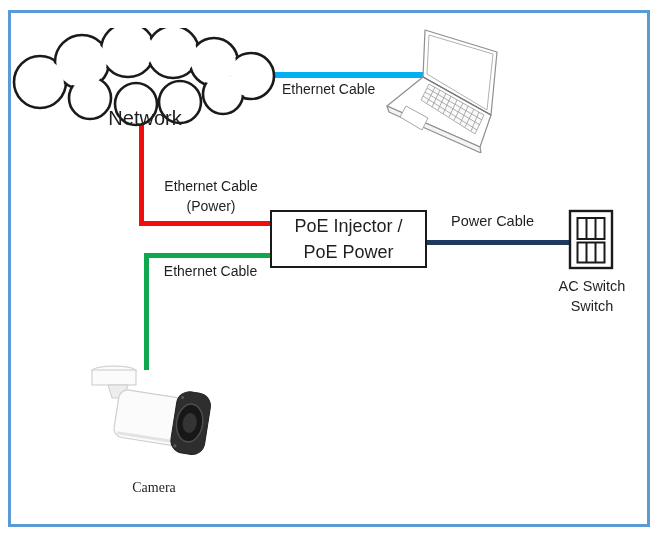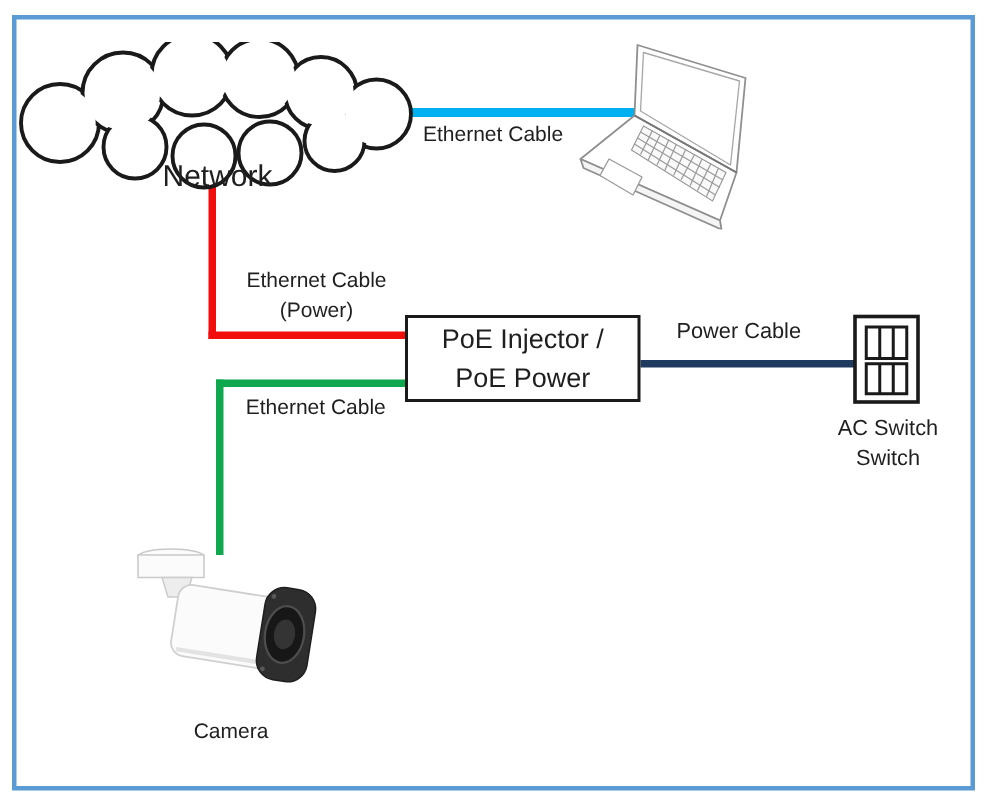--- a/index.html
+++ b/index.html
@@ -29,21 +29,21 @@
   .svg-abs{position:absolute;}
   #network-label{
     left:95px;top:68px;width:100px;
     font-size:20px;text-align:center;margin-top:41px;
   }
   #eth-top-label{left:282px;top:80px;font-size:14px;}
   #eth-data-label{left:157px;top:177px;width:108px;}
   #eth-dp-label{left:153px;top:262px;width:115px;}
   #power-cable-label{left:451px;top:212px;font-size:14.5px;}
   #ac-power-label{left:552px;top:277px;width:80px;font-size:14.5px;}
-  #camera-label{left:114px;top:478px;width:80px;}
+  #camera-label{left:114px;top:478px;width:80px;font-family:Liberation Serif, serif;}
   #poe-box{
     position:absolute;
     left:270px;top:210px;width:157px;height:58px;
     background:#ffffff;
     border:2px solid #1a1a1a;
     box-sizing:border-box;
     display:flex;flex-direction:column;
     align-items:center;justify-content:center;
     font-size:18px;line-height:26px;
   }

